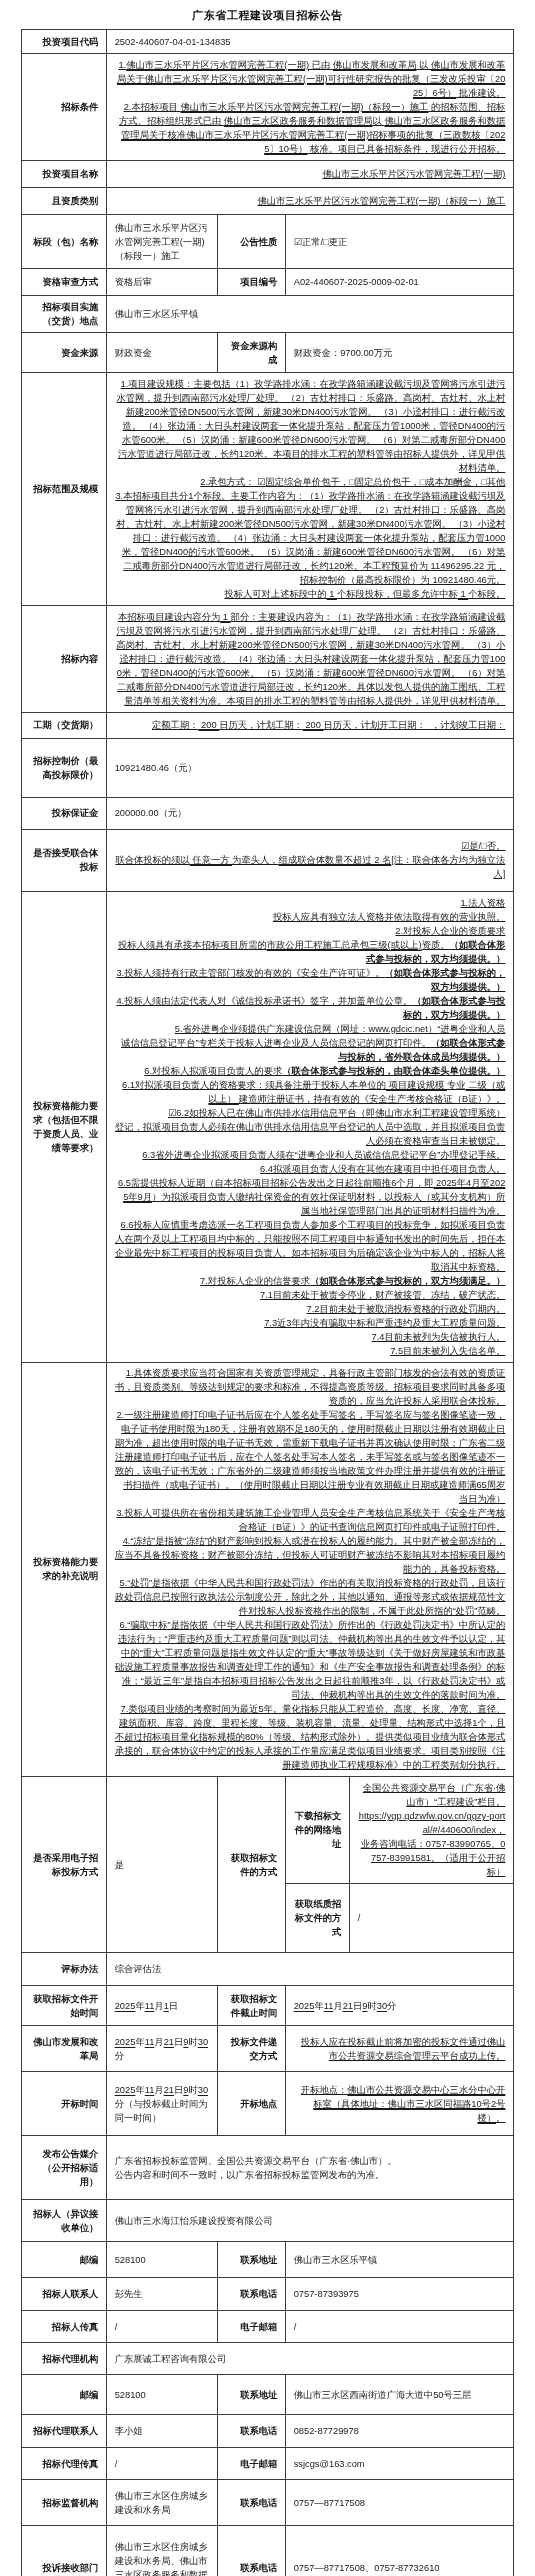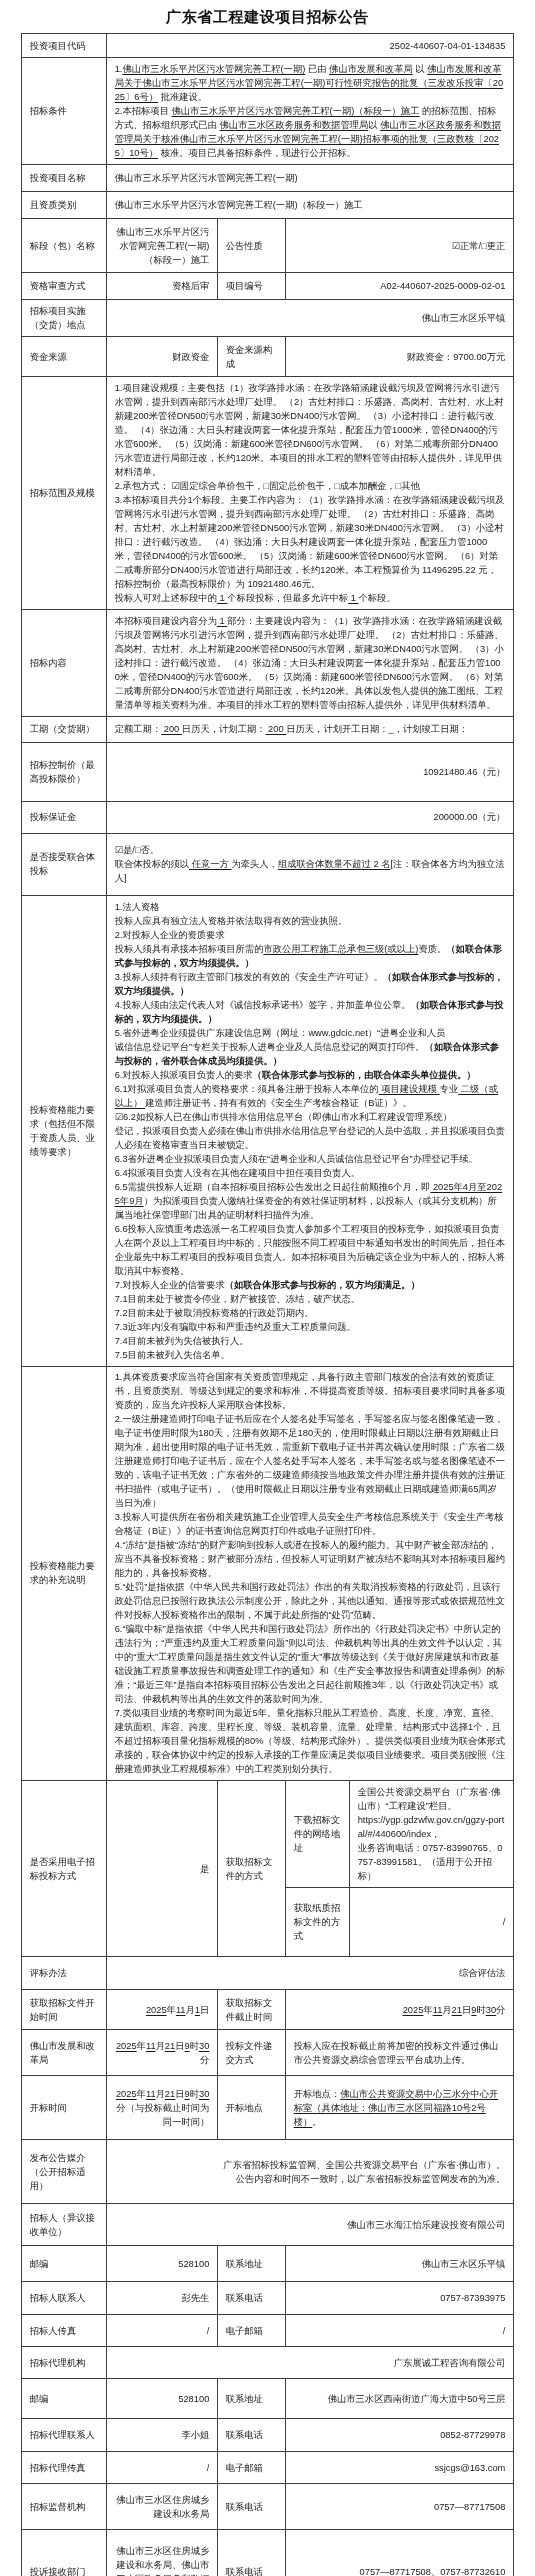--- a/index.html
+++ b/index.html
@@ -5,48 +5,48 @@
   html,body{margin:0;padding:0;background:#ffffff;}
   body{
     width:535px;
     font-family:"Liberation Sans","DejaVu Sans",sans-serif;
     color:#1a1a1a;
     -webkit-font-smoothing:antialiased;
   }
   .page-title{
     text-align:center;
     font-weight:bold;
-    font-size:15px;
+    font-size:11px;
     color:#111;
     padding:7.7px 0 6.4px 0;
     letter-spacing:0.6px;
   }
   table.doc{
     border-collapse:collapse;
     table-layout:fixed;
     width:492px;
     margin:0 0 26px 21px;
   }
   table.doc td{
     border:0.6px solid #3c3c3c;
     font-size:9.3px;
     line-height:14px;
     padding:3.9px 7.7px;
     vertical-align:middle;
     word-break:break-all;
     overflow-wrap:anywhere;
   }
   td.lbl{
-    font-weight:normal;
-    text-align:left;
+    font-weight:bold;
+    text-align:right;
     color:#161616;
     padding:3.9px 5.1px;
   }
-  td.ctr{text-align:right;margin-top:36px;}
-  td.lft{text-align:left;}
+  td.ctr{text-align:left;margin-top:36px;}
+  td.lft{text-align:right;text-decoration:underline;}
   .ln{margin:0;}
   u{text-underline-offset:1.9px;}
 </style>
 </head>
 <body>
 
 <div class="page-title">广东省工程建设项目招标公告</div>
 
 <table class="doc">
   <colgroup>

